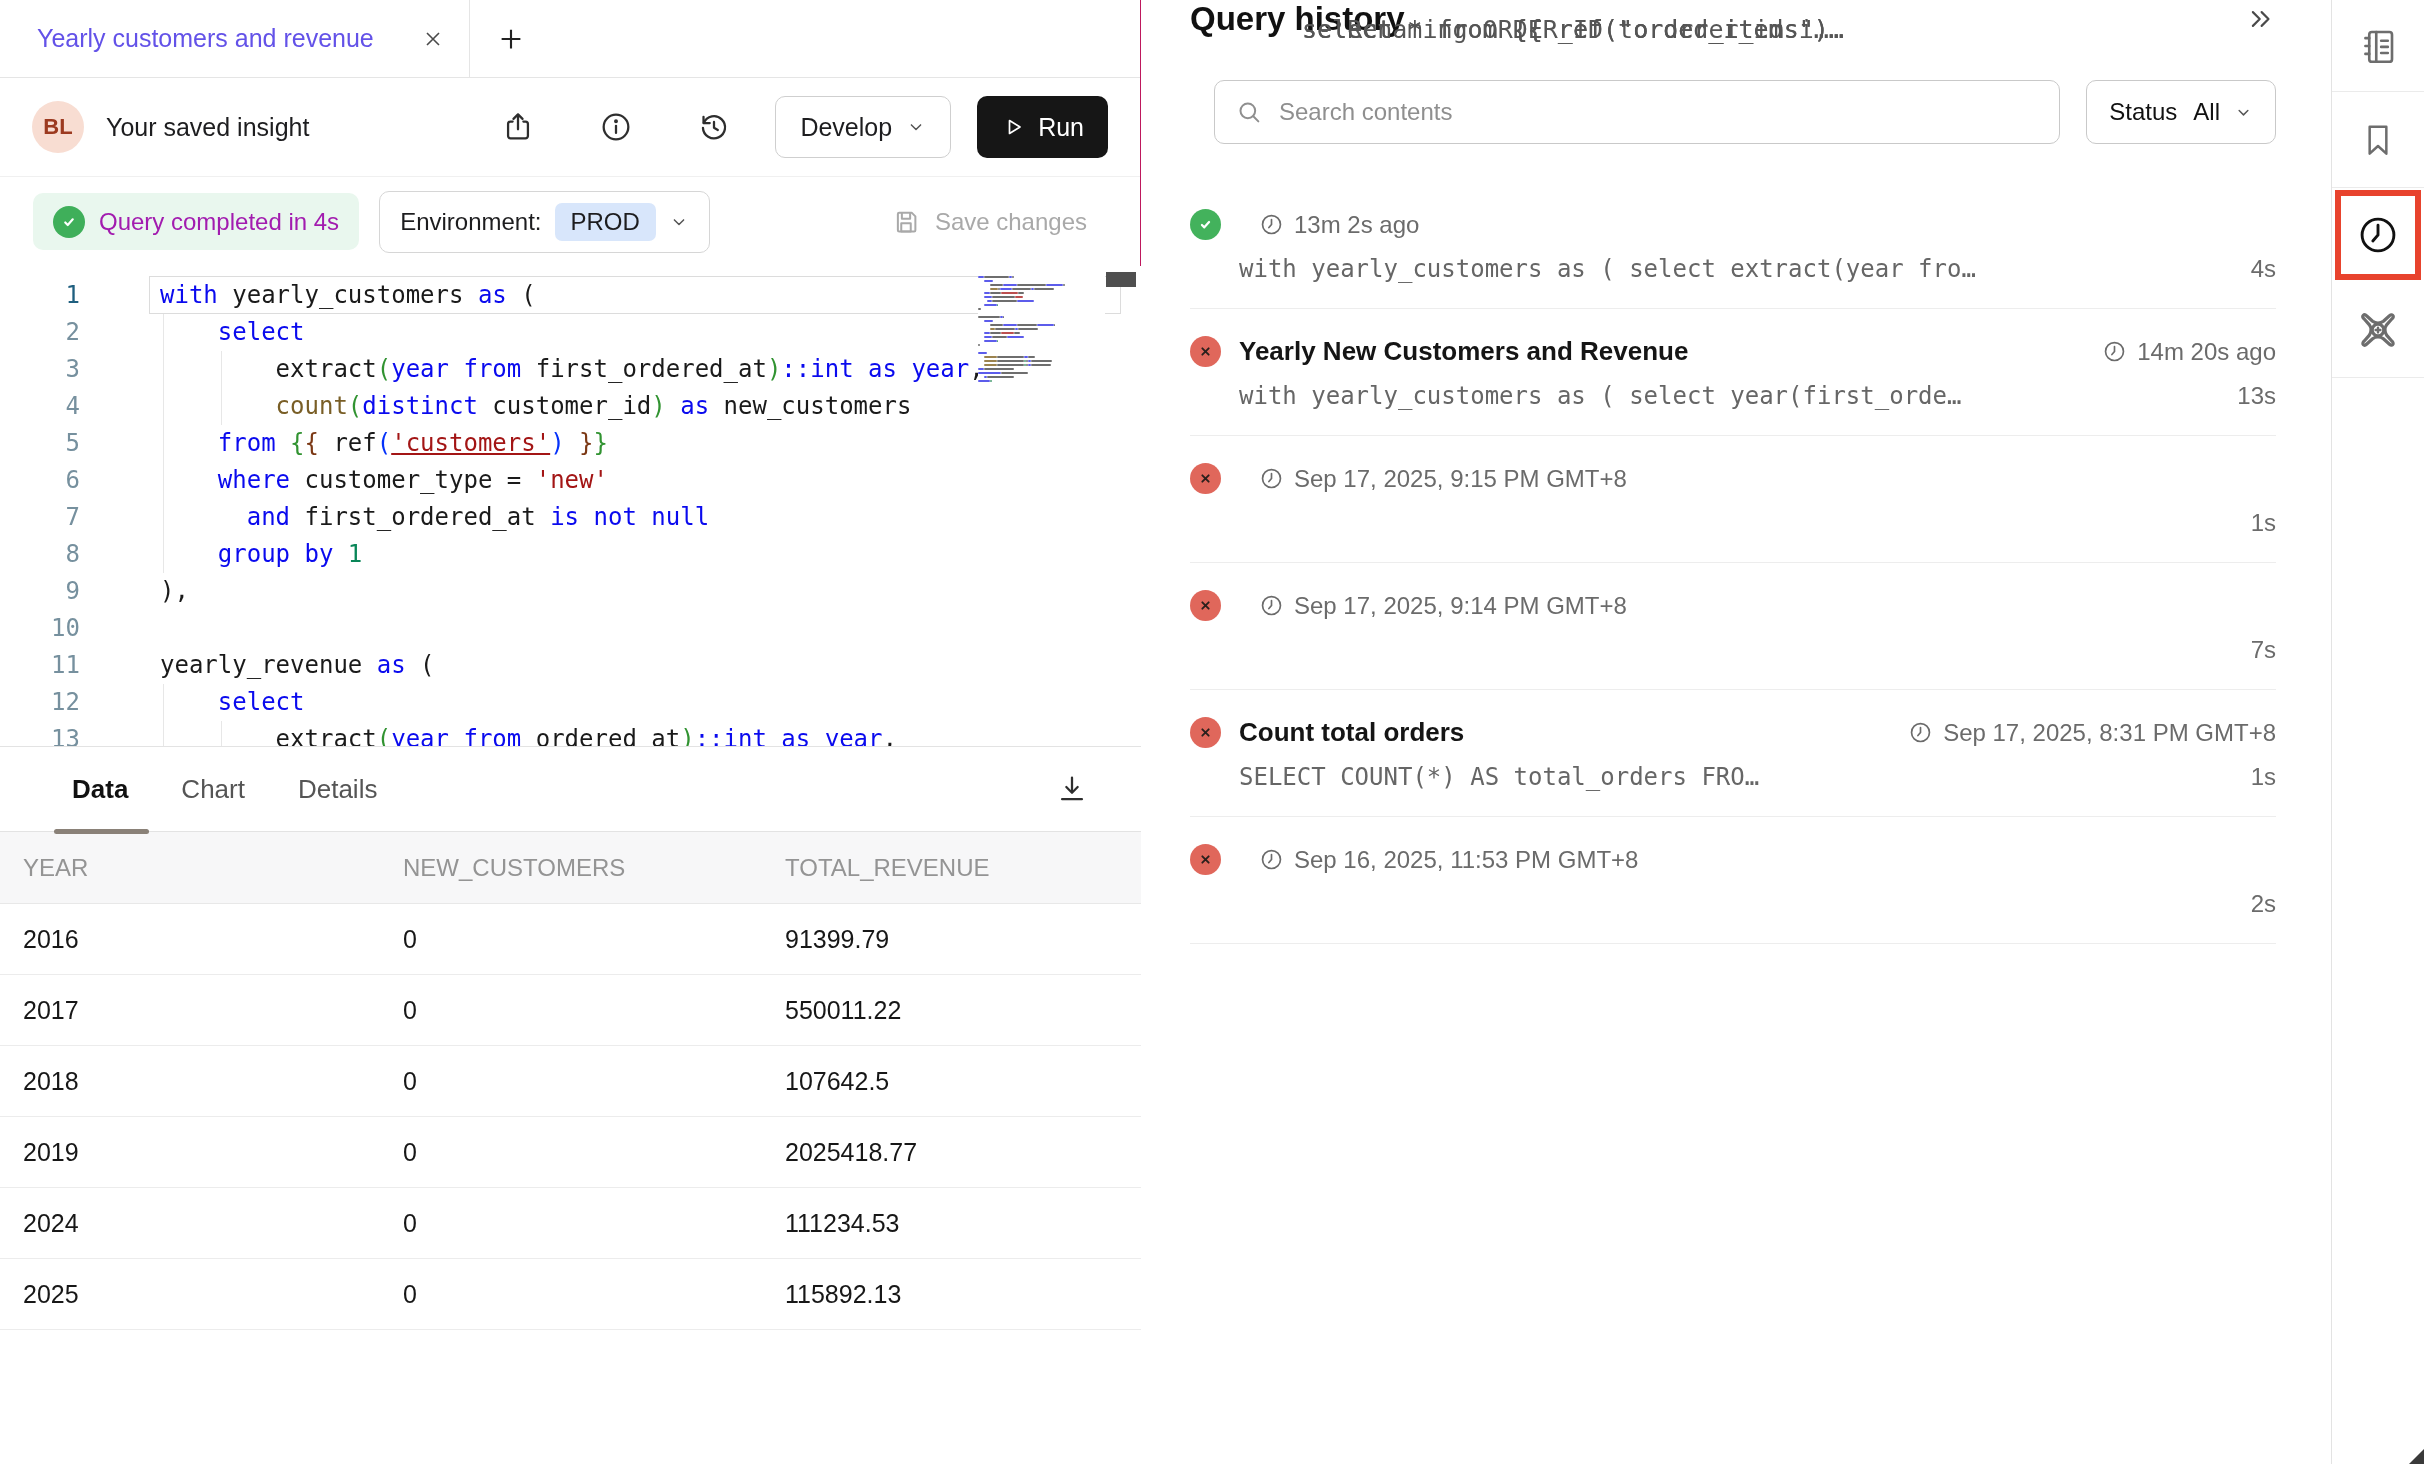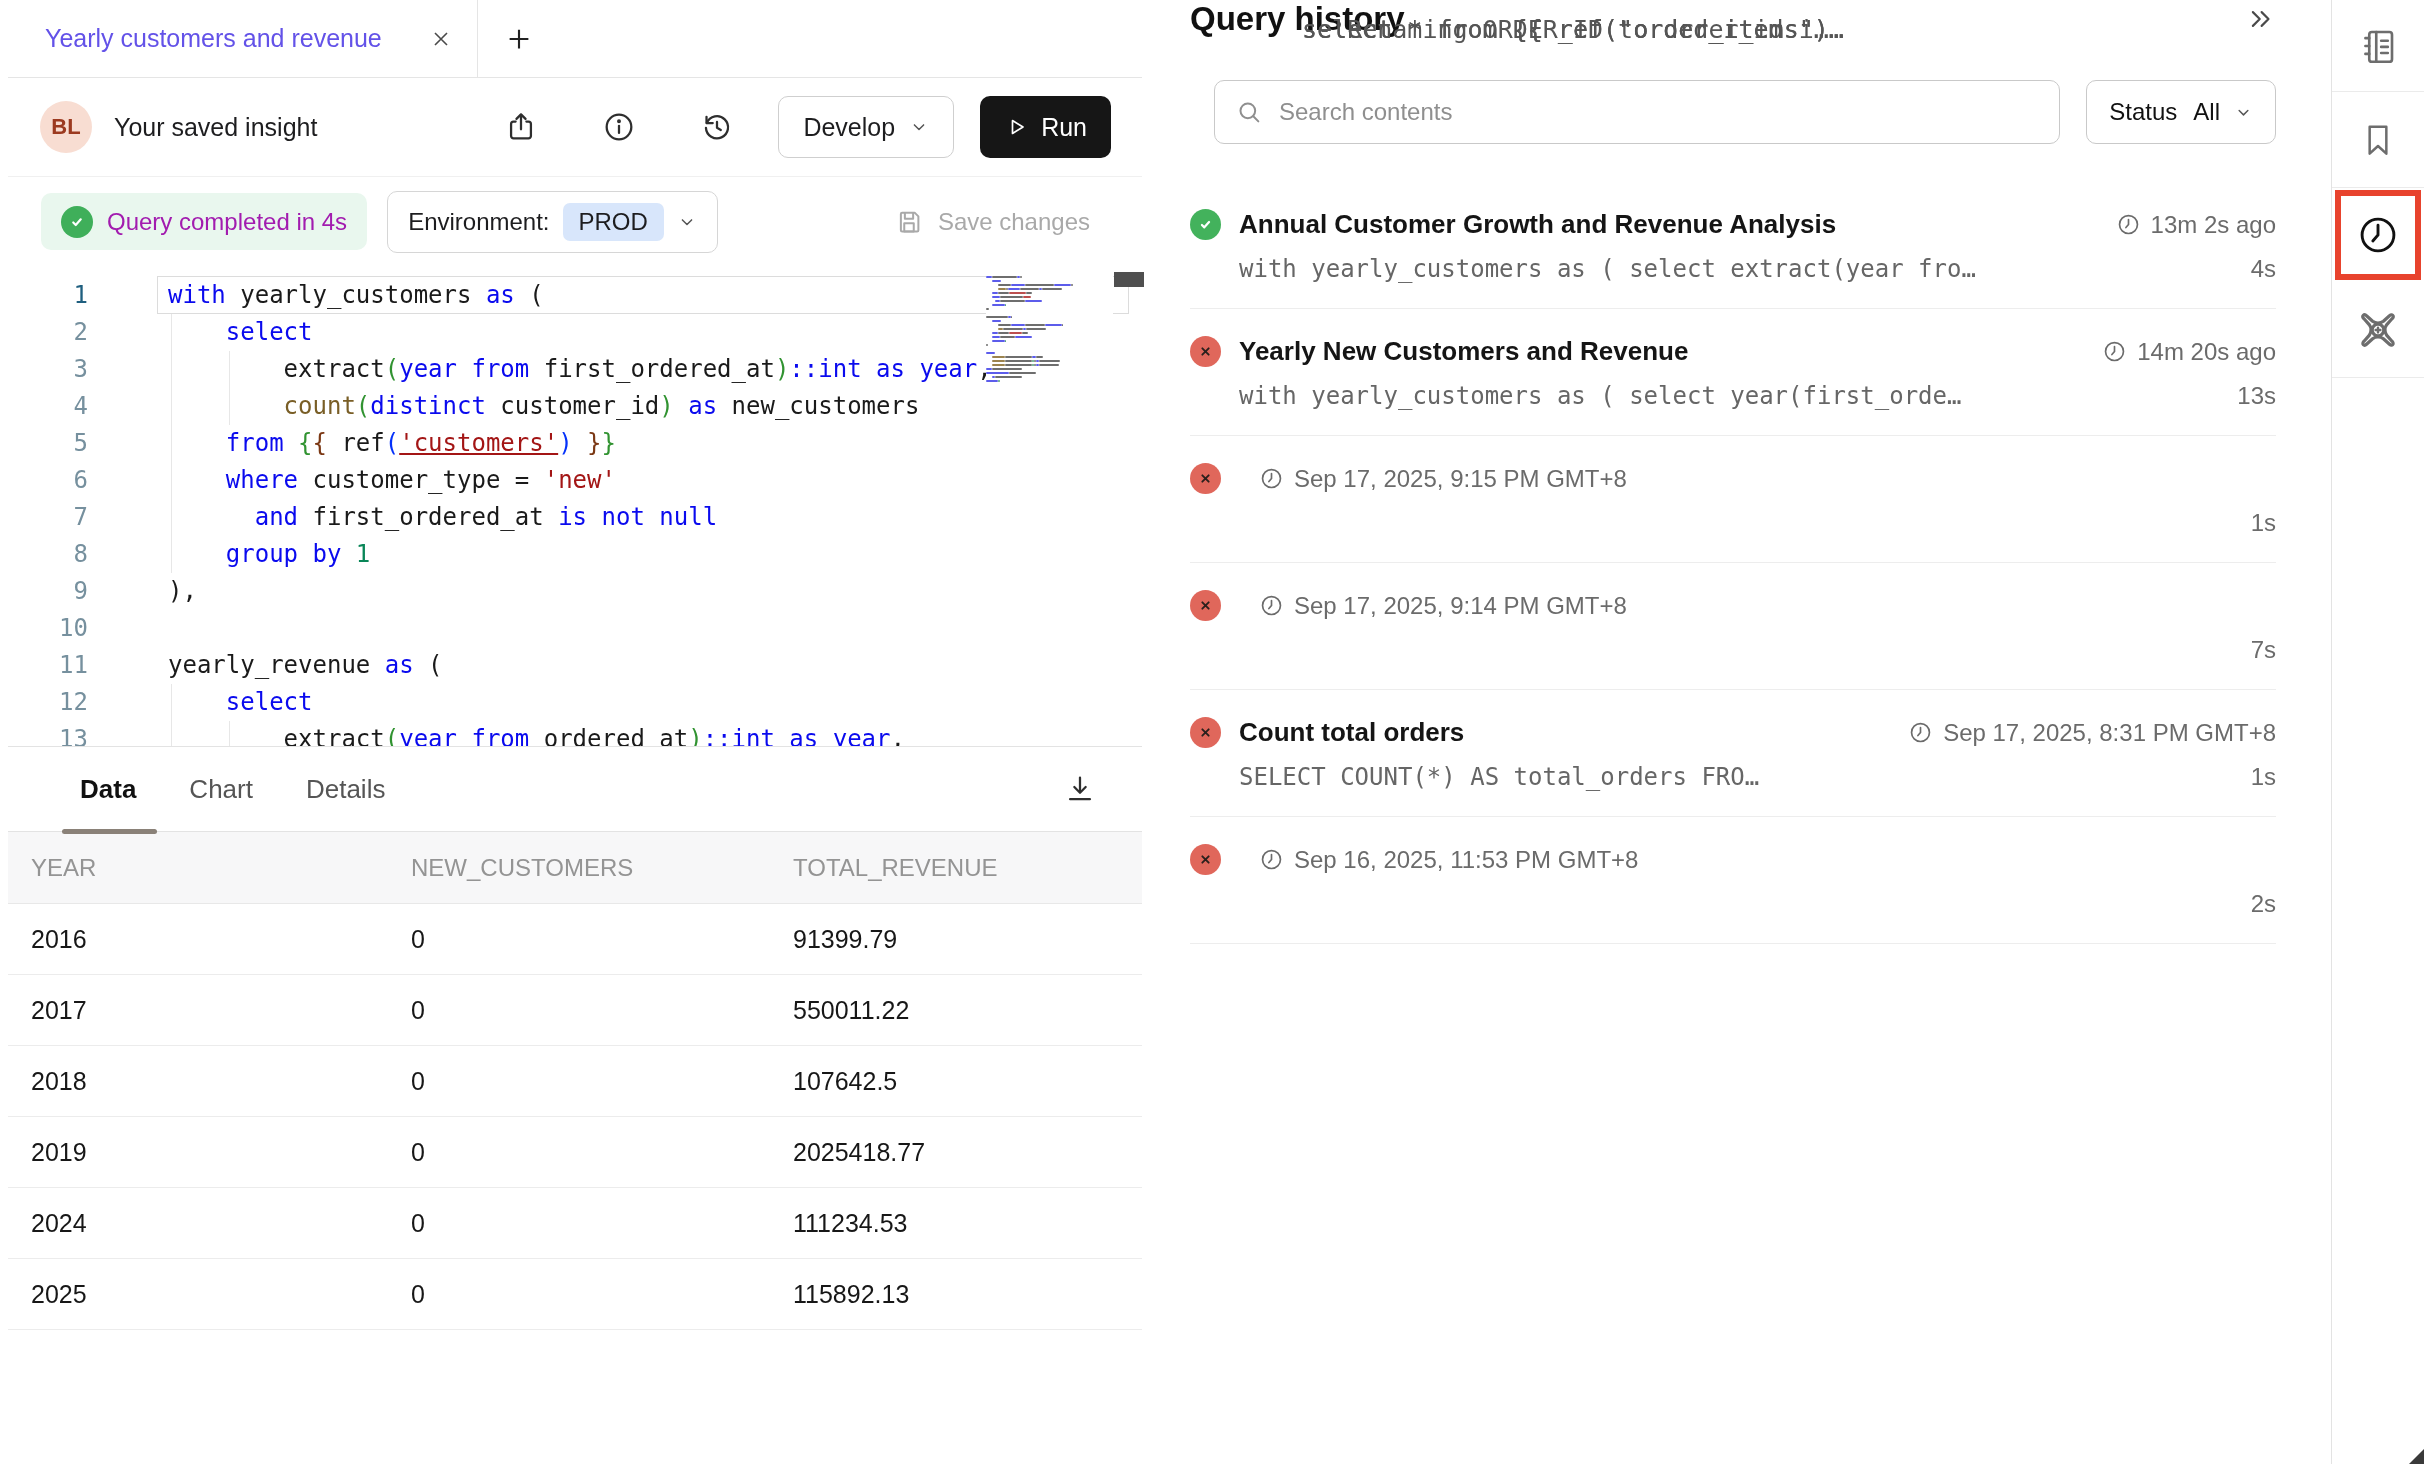--- a/index.html
+++ b/index.html
@@ -1,21 +1,21 @@
 <!DOCTYPE html>
 <html><head>
 <meta charset="utf-8">
 <style>
   * { margin:0; padding:0; box-sizing:border-box; }
   html,body { width:2424px; height:1464px; background:#fff; overflow:hidden;
               font-family:"Liberation Sans", sans-serif; color:#1a1a1a; }
   svg { display:block; }
 
   
-  .left-panel{position:absolute;left:8px;top:0;width:1141px;height:1464px;background:#fff;border-right:6px solid #be185d;}
+  .left-panel{position:absolute;left:0;top:0;width:1141px;height:1464px;background:#fff;border-right:1px solid #be185d;}
   .tab-bar{height:78px;border-bottom:1px solid #e5e5e5;display:flex;align-items:stretch;}
   .tab{width:470px;display:flex;align-items:center;padding:0 24px 0 37px;border-right:1px solid #e5e5e5;}
   .tab-title{color:#6352e8;font-size:25px;white-space:nowrap;overflow:hidden;flex:1;}
   .tab-close{color:#4a4a4a;margin-left:14px;cursor:pointer;}
   .newtab{display:flex;align-items:center;padding:0 26px;color:#222;cursor:pointer;}
 
   .toolbar{height:99px;border-bottom:1px solid #f0f0f0;display:flex;align-items:center;padding:0 32px;}
   .avatar{width:52px;height:52px;border-radius:50%;background:#f8ddd2;color:#9c3a20;font-weight:700;font-size:22px;display:flex;align-items:center;justify-content:center;flex:none;}
   .insight-label{margin-left:22px;font-size:25px;color:#1d1d1f;}
   .tb-icons{margin-left:auto;display:flex;align-items:center;gap:64px;margin-right:44px;color:#2e2e2e;}
@@ -447,21 +447,20 @@
     </div>
   </div>
   <div class="hist-list" id="history-list">
       <div class="hist-item">
         <div class="hi-row1">
           <span class="hi-badge ok">
             <svg width="19" height="19" viewBox="0 0 24 24" fill="none" stroke="#fff" stroke-width="2.8" stroke-linecap="round" stroke-linejoin="round">
               <path d="M7.5 12.6l3 3 6-6.8"></path>
             </svg>
           </span>
-          <span class="hi-title">Annual Customer Growth and Revenue Analysis</span>
           <span class="hi-meta">
             <span>
               <svg width="25" height="25" viewBox="0 0 24 24" fill="none" stroke="currentColor" stroke-width="1.6" stroke-linecap="round">
                 <circle cx="12" cy="12" r="8.6"></circle>
                 <path d="M12 7.2V12l-2.5 2.9"></path>
               </svg>
             </span>
             <span>13m 2s ago</span>
           </span>
         </div>

